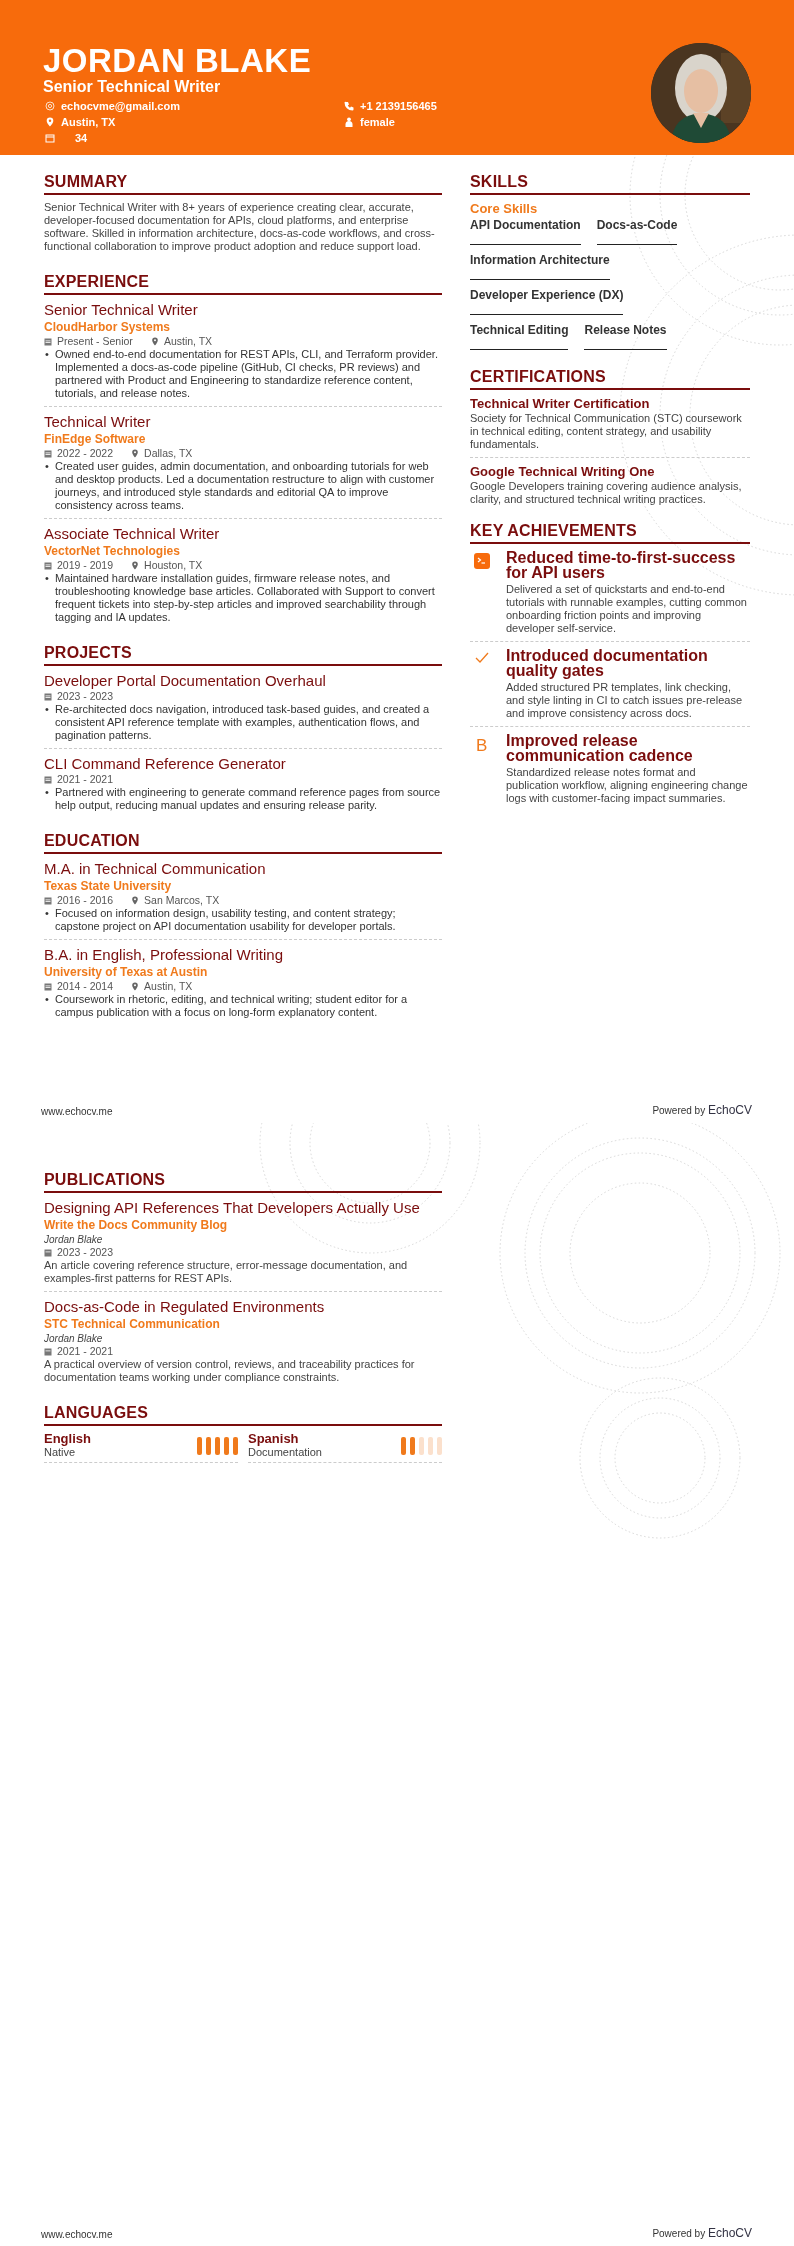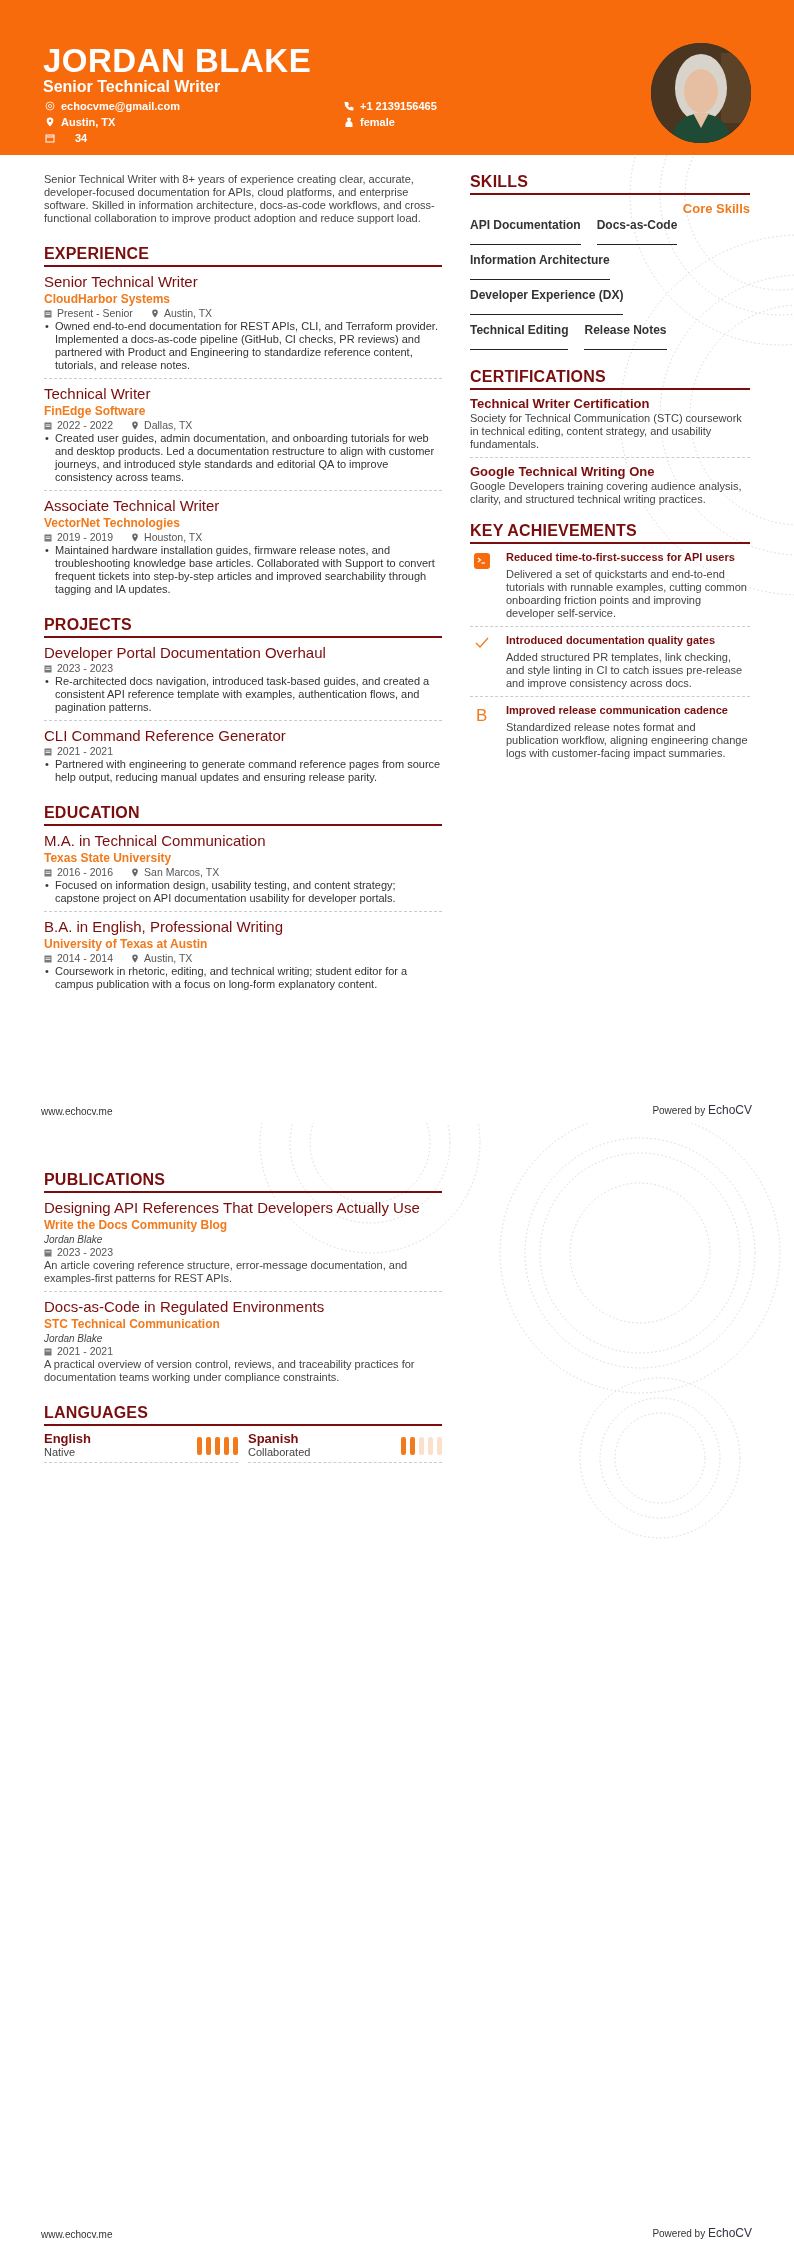--- a/index.html
+++ b/index.html
@@ -21,28 +21,28 @@
   .entry { padding-bottom: 6px; margin-bottom: 6px; border-bottom: 1px dashed #ccc; }
   .entry.last { border-bottom: none; }
   .e-title { font-size: 15px; color: #7a0d0d; line-height: 18px; }
   .e-org { font-size: 12px; font-weight: bold; color: #f07a1c; line-height: 16px; }
   .e-meta { font-size: 10.5px; color: #555; display: flex; gap: 18px; line-height: 13px; }
   .e-meta span.m { display: inline-flex; align-items: center; gap: 5px; }
   .e-meta svg { width: 8px; height: 9px; }
   .bullet { font-size: 11px; line-height: 13px; color: #333; padding-left: 11px; position: relative; }
   .bullet::before { content: "•"; position: absolute; left: 1px; top: 0; }
   .author { font-size: 10px; font-style: italic; color: #444; line-height: 13px; }
-  .skills-sub { font-size: 13px; font-weight: bold; color: #f07a1c; margin-bottom: 2px; text-align: right; }
+  .skills-sub { font-size: 13px; font-weight: bold; color: #f07a1c; margin-bottom: 2px; }
   .skill-wrap { display: flex; flex-wrap: wrap; column-gap: 16px; row-gap: 8px; }
   .skill { font-size: 12px; font-weight: bold; color: #333; padding-bottom: 12px; border-bottom: 1.5px solid #222; }
   .cert-title { font-size: 13px; font-weight: bold; color: #7a0d0d; line-height: 16px; }
   .ach { display: flex; gap: 12px; padding-bottom: 6px; margin-bottom: 6px; border-bottom: 1px dashed #ccc; }
   .ach.last { border-bottom: none; }
   .ach-icon { width: 24px; flex: none; display: flex; justify-content: center; padding-top: 3px; }
-  .ach-title { font-size: 11px; font-weight: bold; color: #7a0d0d; line-height: 15px; margin-bottom: 3px; }
+  .ach-title { font-size: 16px; font-weight: bold; color: #7a0d0d; line-height: 15px; margin-bottom: 3px; }
   .footer { position: absolute; left: 41px; right: 42px; display: flex; justify-content: space-between; align-items: flex-end; font-size: 10px; color: #333; }
   .footer .brand { font-size: 12px; color: #334; margin-top: 30px; }
   .lang-row { display: flex; gap: 10px; }
   .lang { width: 194px; display: flex; justify-content: space-between; align-items: center; padding-bottom: 3px; border-bottom: 1px dashed #ccc; }
   .lang-name { font-size: 13px; font-weight: bold; color: #7a0d0d; line-height: 14px; }
   .lang-level { font-size: 11px; color: #444; line-height: 13px; }
   .bars { display: flex; gap: 4px; }
   .bar { width: 5px; height: 18px; border-radius: 2px; background: #f07a1c; }
   .bar.off { background: #fbe0cc; }
 </style>
@@ -108,20 +108,21 @@
         <ellipse cx="50" cy="45" rx="26" ry="34" fill="#d9d4cb"></ellipse>
         <ellipse cx="50" cy="48" rx="17" ry="22" fill="#e6bfa3"></ellipse>
         <path d="M20 100 Q22 72 50 70 Q78 72 80 100z" fill="#1f4a36"></path>
         <path d="M42 70 L50 85 L58 70z" fill="#e6bfa3"></path>
       </svg>
     </div>
   </div>
 
   <div class="col-left" style="top:173px;">
     <section>
+      <div class="sec-title">SUMMARY</div>
       <p class="para" style="font-size:11px;">Senior Technical Writer with 8+ years of experience creating clear, accurate, developer-focused documentation for APIs, cloud platforms, and enterprise software. Skilled in information architecture, docs-as-code workflows, and cross-functional collaboration to improve product adoption and reduce support load.</p>
     </section>
 
     <section style="margin-top:20px;">
       <div class="sec-title">EXPERIENCE</div>
 
       <div class="entry">
         <div class="e-title">Senior Technical Writer</div>
         <div class="e-org">CloudHarbor Systems</div>
         <div class="e-meta">
@@ -407,21 +408,21 @@
             <span class="bar"></span>
               <span class="bar"></span>
               <span class="bar"></span>
               <span class="bar"></span>
               <span class="bar"></span>
           </div>
         </div>
         <div class="lang">
           <div>
             <div class="lang-name">Spanish</div>
-            <div class="lang-level">Collaborated</div>
+            <div class="lang-level">Documentation</div>
           </div>
           <div class="bars">
             <span class="bar"></span>
               <span class="bar"></span>
               <span class="bar off"></span>
               <span class="bar off"></span>
               <span class="bar off"></span>
           </div>
         </div>
       </div>

